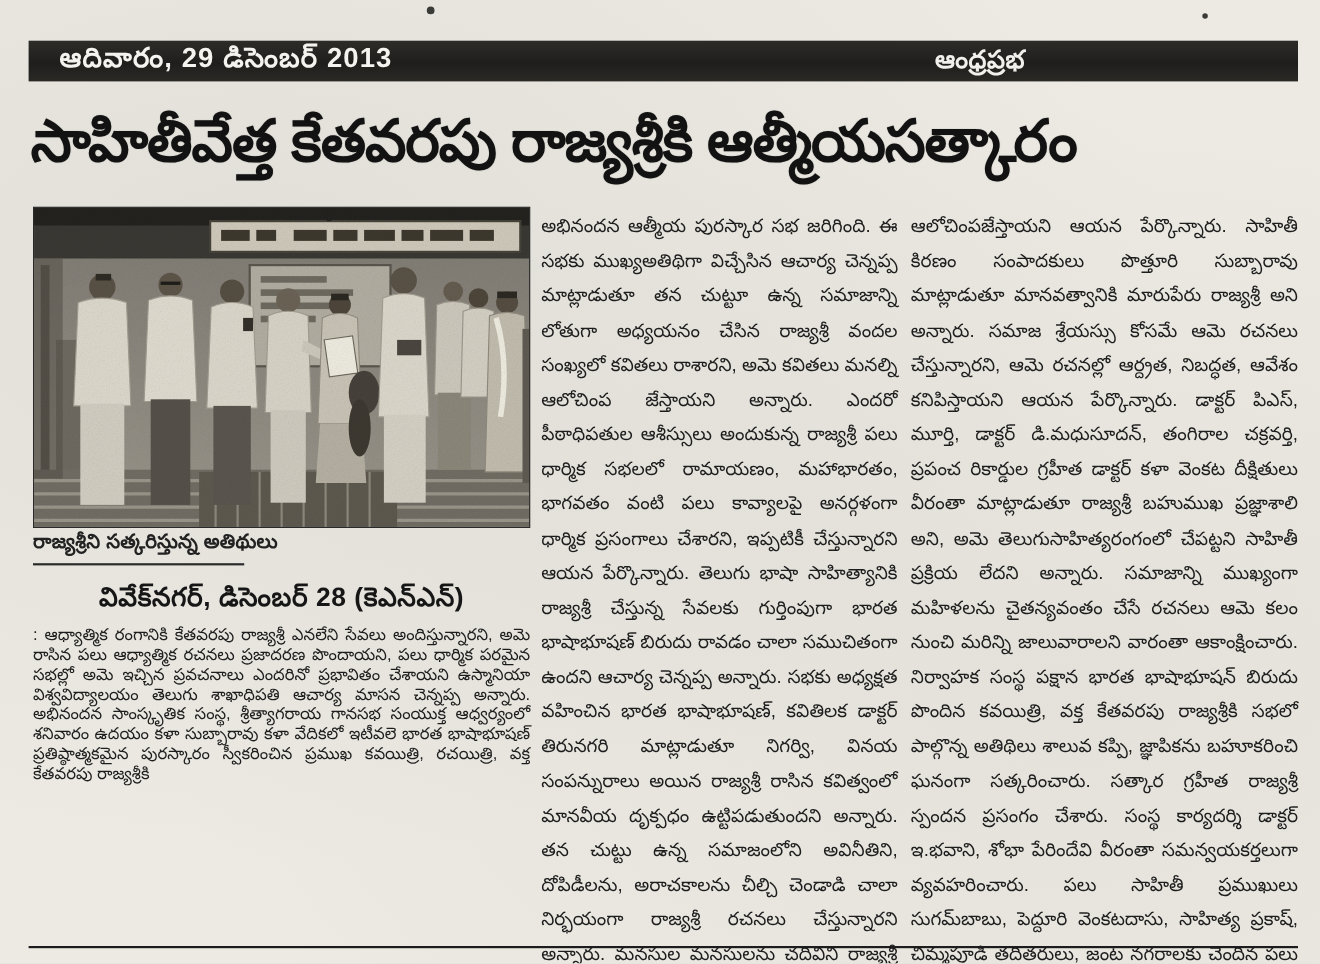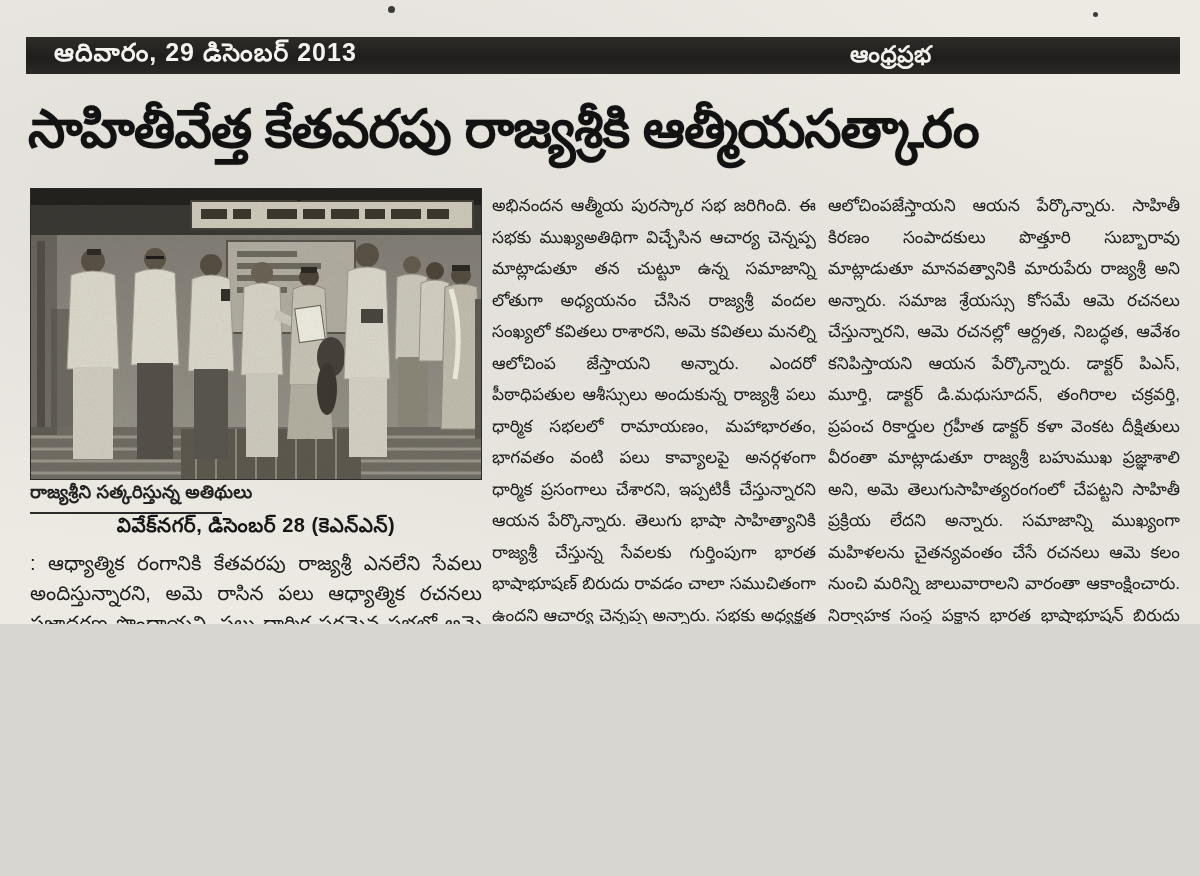--- a/index.html
+++ b/index.html
@@ -1,19 +1,19 @@
 <!DOCTYPE html>
 <html lang="te"><head>
 <meta charset="utf-8">
 <style>
   html,body{margin:0;padding:0;}
   body{background:#d8d6d0;font-family:"Liberation Sans", sans-serif;}
   .page{
     position:relative;
-    width:1200px;height:624px;
+    width:1200px;height:876px;
     background:
       radial-gradient(ellipse at 20% 30%, rgba(190,188,182,0.25), transparent 60%),
       radial-gradient(ellipse at 80% 70%, rgba(200,198,190,0.25), transparent 60%),
       #eceae3;
     overflow:hidden;
     color:#1b1b1b;
     text-decoration:underline;
   }
   
   .topbar{
@@ -40,25 +40,25 @@
   .col1{position:absolute;left:30px;top:188px;width:452px;}
   .photo-frame{
     width:450px;height:290px;border:1px solid #2a2a2a;background:#8e8a82;
   }
   .photo-frame svg{display:block;}
   .photo-caption{
     margin-top:2px;font-size:18px;font-weight:600;color:#222;letter-spacing:.2px;
   }
   .caption-rule{width:192px;height:0;border-top:2px solid #2b2b2b;margin-top:5px;}
   .dateline{
-    margin-top:0;text-align:center;font-size:20px;font-weight:bold;color:#161616;
+    margin-top:16px;text-align:center;font-size:24px;font-weight:bold;color:#161616;
     letter-spacing:.5px;
   }
   .bodytext{
-    font-size:20px;line-height:30px;text-align:justify;color:#1d1d1d;
+    font-size:15px;line-height:18px;text-align:justify;color:#1d1d1d;
   }
   .col1 .bodytext{margin-top:6px;width:452px;}
   .col2{position:absolute;left:492px;top:190px;width:324px;height:668px;}
   .col3{position:absolute;left:828px;top:190px;width:352px;height:668px;}
   .col2 .bodytext,.col3 .bodytext{font-size:17px;line-height:31.5px;}
   .bottom-rule{
     position:absolute;left:26px;top:860px;width:1154px;height:0;
     border-top:2px solid #1c1c1c;
   }
   .speck{position:absolute;background:#3a3a38;border-radius:50%;}

